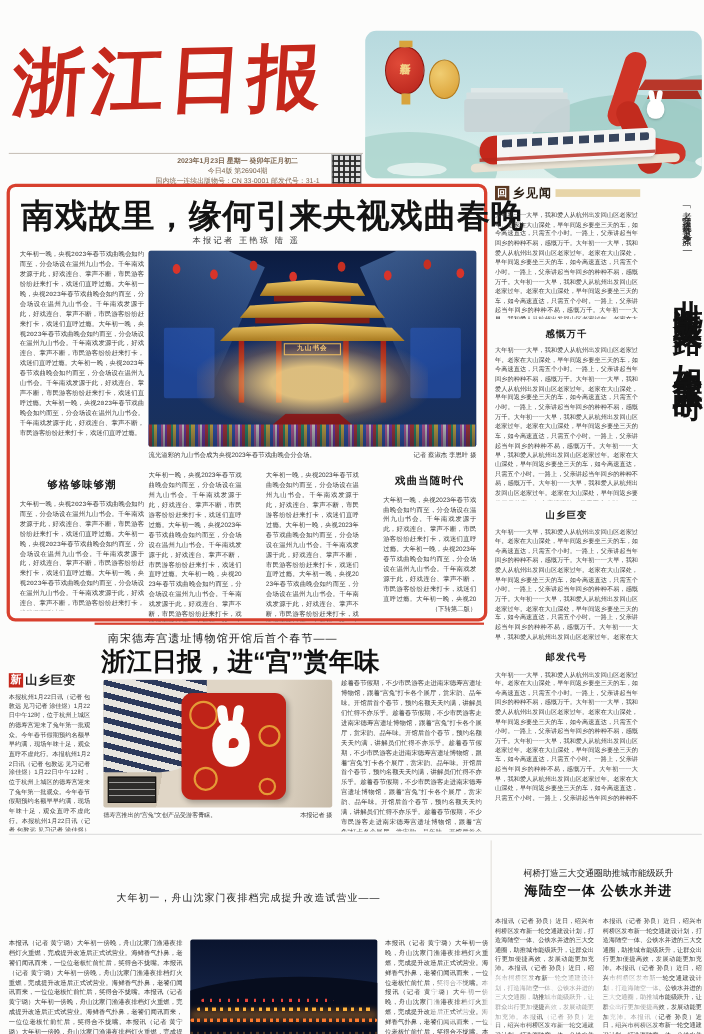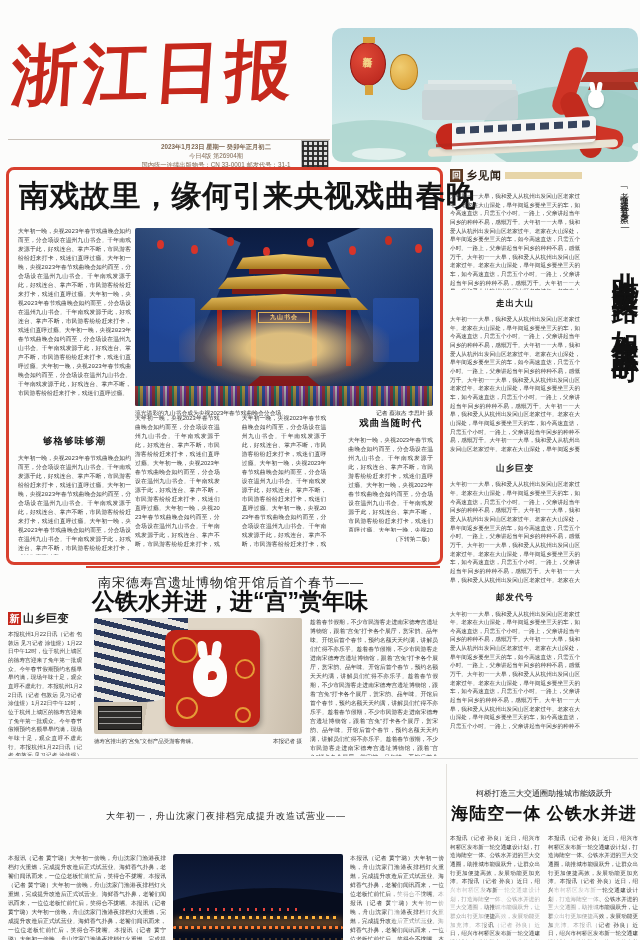--- a/index.html
+++ b/index.html
@@ -97,41 +97,41 @@
   .stage-glow { left:50%; bottom:16px; transform:translateX(-50%); width:210px; height:84px;
     background:radial-gradient(ellipse at center, rgba(255,214,130,.85) 0 25%, rgba(255,160,60,.25) 55%, transparent 75%); }
   .screenp { top:70px; width:46px; height:64px; background:rgba(45,95,205,.45); border-radius:2px; }
   .scr-l { left:14px; } .scr-r { right:14px; }
   .carpet { left:50%; bottom:0; transform:translateX(-50%); width:120px; height:30px; background:#8a1414;
     clip-path:polygon(30% 0, 70% 0, 100% 100%, 0 100%); opacity:.9; }
   .crowd { left:0; bottom:0; width:100%; height:20px;
     background:repeating-linear-gradient(90deg,#c23a32 0 3px,#2e9a6a 3px 5px,#e0b93f 5px 8px,#3a5fb8 8px 11px,#cf62a0 11px 13px,#e8e4da 13px 15px,#8a3ab0 15px 17px); }
   .crowd:after { content:""; position:absolute; inset:0; background:linear-gradient(180deg, rgba(10,20,50,.25), rgba(10,20,50,.55)); }
   .lead-caption { left:126px; top:239px; width:298px; display:flex; justify-content:space-between; font-size:5.8px; color:#3b3b3b; }
-  .lead-cols { left:126px; top:244px; width:298px; height:136px; display:flex; gap:22px; }
+  .lead-cols { left:126px; top:259px; width:298px; height:136px; display:flex; gap:22px; }
   .lead-cols .col { flex:1; overflow:hidden; }
   .jump { text-align:right; font-size:5.8px; color:#3b3b3b; margin-top:3px; }
 
   
   .homecol { left:450px; top:168px; width:188px; height:590px; }
   .home-header { left:0; top:0; width:130px; display:flex; align-items:center; gap:3px; }
   .home-sq { width:13px; height:13px; background:#5d3a23; color:#fff; font-size:9px; font-weight:900;
     text-align:center; line-height:13px; flex:0 0 auto; }
   .home-rest { font-size:11px; font-weight:900; color:#2e2218; letter-spacing:1px; }
   .home-bar { flex:1; height:7px; background:#e7d5a9; }
   .home-vertical { left:134px; top:16px; width:54px; height:566px; writing-mode:vertical-rl; text-orientation:upright; }
   .home-kicker { font-size:8.5px; color:#222; letter-spacing:2px; height:200px; padding-left:4px; }
   .home-headline { font-size:27px; font-weight:900; color:#111; letter-spacing:4px; line-height:1; padding-right:2px; }
   .home-body { left:0; top:24px; width:130px; height:560px; overflow:hidden; }
   .home-body .subhead { font-size:8.5px; }
 
   
   .palace-rule { left:86px; top:566px; width:354px; height:2px; background:#d8402e; }
   .palace { left:86px; top:571px; width:354px; height:187px; }
-  .palace-kicker { left:12px; top:3px; font-size:13px; color:#222; letter-spacing:1px; }
+  .palace-kicker { left:12px; top:3px; font-size:10px; color:#222; letter-spacing:1px; }
   .palace-headline { left:6px; top:15px; font-size:23px; font-weight:900; color:#111; white-space:nowrap; }
   .bagphoto { left:8px; top:47px; width:208px; height:116px; overflow:hidden; border-radius:2px;
     background:linear-gradient(100deg,#cfc4b2 0 30%, #e0d6c6 30% 70%, #c8bcaa 100%); }
   .torso { left:0; top:0; width:45%; height:72%;
     background:repeating-linear-gradient(14deg, #2c3a5c 0 5px, #e8e6e0 5px 11px); border-radius:0 0 45% 0; }
   .bag { left:34%; top:10%; width:46%; height:84%; background:#bf2318; border-radius:10px; box-shadow:2px 3px 5px rgba(0,0,0,.25); }
   .ring { border:2px solid rgba(235,175,60,.85); border-radius:50%; }
   .rg1 { left:8%; top:8%; width:26px; height:26px; }
   .rg2 { right:6%; top:30%; width:20px; height:20px; }
   .rg3 { left:12%; bottom:8%; width:22px; height:22px; }
@@ -173,21 +173,21 @@
   .lr3 { left:10px; top:54px; width:120px; background:repeating-linear-gradient(90deg,#e8433a 0 2px, transparent 2px 8px); }
   .glowline { position:absolute; left:0; top:64px; width:170px; height:10px; background:#ff9d2e; opacity:.35; filter:blur(3px); }
   .reflect { position:absolute; left:0; top:84px; width:170px; height:36px;
     background:repeating-linear-gradient(90deg, rgba(255,170,60,.28) 0 2px, transparent 2px 6px); filter:blur(.6px); }
   .night-right { flex:1; overflow:hidden; }
   .night-caption { position:absolute; left:165px; top:166px; width:170px; font-size:5.5px; color:#3b3b3b; }
 
   
   .keqiao { left:450px; top:788px; width:188px; height:172px; }
   .kq-kicker { width:100%; text-align:center; font-size:8px; color:#222; }
-  .kq-headline { width:100%; text-align:center; font-size:17px; font-weight:900; color:#111; margin-top:3px; letter-spacing:1px; white-space:nowrap; }
+  .kq-headline { width:100%; text-align:center; font-size:12px; font-weight:900; color:#111; margin-top:3px; letter-spacing:1px; white-space:nowrap; }
   .kq-cols { position:absolute; left:0; top:46px; width:188px; height:124px; display:flex; gap:8px; }
   .kq-cols .col { flex:1; overflow:hidden; }
 
   
   .watermark { left:390px; top:880px; width:248px; height:58px; display:flex; align-items:center; gap:10px;
     pointer-events:none; filter:blur(1.6px); opacity:.82; }
   .wm-circle { width:40px; height:40px; border:7px solid rgba(255,255,255,.75); border-radius:50%; }
   .wm-block { width:46px; height:44px; background:rgba(255,255,255,.55); border-radius:6px;
     box-shadow:inset 0 0 0 6px rgba(255,255,255,.35), inset 10px 10px 0 rgba(252,252,251,.5); }
 </style>
@@ -221,20 +221,21 @@
     <div class="abs lant-red">
       <span class="txt">新春</span>
     </div>
     <div class="abs lant-gold"></div>
     <div class="abs wave wv1"></div>
     <div class="abs wave wv2"></div>
   </div>
 
   <div class="abs leadbox">
     <div class="abs lead-headline">南戏故里，缘何引来央视戏曲春晚</div>
+    <div class="abs lead-byline">本报记者 王艳琼 陆 遥</div>
 
     <div class="abs lead-leftcol smalltext">
       <div class="fillblock" style="height:200px">大年初一晚，央视2023年春节戏曲晚会如约而至，分会场设在温州九山书会。千年南戏发源于此，好戏连台、掌声不断，市民游客纷纷赶来打卡，戏迷们直呼过瘾。大年初一晚，央视2023年春节戏曲晚会如约而至，分会场设在温州九山书会。千年南戏发源于此，好戏连台、掌声不断，市民游客纷纷赶来打卡，戏迷们直呼过瘾。大年初一晚，央视2023年春节戏曲晚会如约而至，分会场设在温州九山书会。千年南戏发源于此，好戏连台、掌声不断，市民游客纷纷赶来打卡，戏迷们直呼过瘾。大年初一晚，央视2023年春节戏曲晚会如约而至，分会场设在温州九山书会。千年南戏发源于此，好戏连台、掌声不断，市民游客纷纷赶来打卡，戏迷们直呼过瘾。大年初一晚，央视2023年春节戏曲晚会如约而至，分会场设在温州九山书会。千年南戏发源于此，好戏连台、掌声不断，市民游客纷纷赶来打卡，戏迷们直呼过瘾。</div>
       <div class="subhead">够格够味够潮</div>
       <div class="fillblock" style="height:100px">大年初一晚，央视2023年春节戏曲晚会如约而至，分会场设在温州九山书会。千年南戏发源于此，好戏连台、掌声不断，市民游客纷纷赶来打卡，戏迷们直呼过瘾。大年初一晚，央视2023年春节戏曲晚会如约而至，分会场设在温州九山书会。千年南戏发源于此，好戏连台、掌声不断，市民游客纷纷赶来打卡，戏迷们直呼过瘾。大年初一晚，央视2023年春节戏曲晚会如约而至，分会场设在温州九山书会。千年南戏发源于此，好戏连台、掌声不断，市民游客纷纷赶来打卡，戏迷们直呼过瘾。</div>
     </div>
 
     <div class="abs stage">
       <div class="abs beam beam-l"></div>
       <div class="abs beam beam-r"></div>
@@ -276,33 +277,33 @@
       <span class="home-sq">回</span>
       <span class="home-rest">乡见闻</span>
       <span class="home-bar"></span>
     </div>
     <div class="abs home-vertical">
       <span class="home-kicker">「老交通」述说春节返乡之旅——</span>
       <span class="home-headline">儿时返乡三天路，如今仅需五小时</span>
     </div>
     <div class="abs home-body smalltext" style="font-size:5.6px">
       <div class="fillblock" style="height:98px">大年初一一大早，我和爱人从杭州出发回山区老家过年。老家在大山深处，早年间返乡要坐三天的车，如今高速直达，只需五个小时。一路上，父亲讲起当年回乡的种种不易，感慨万千。大年初一一大早，我和爱人从杭州出发回山区老家过年。老家在大山深处，早年间返乡要坐三天的车，如今高速直达，只需五个小时。一路上，父亲讲起当年回乡的种种不易，感慨万千。大年初一一大早，我和爱人从杭州出发回山区老家过年。老家在大山深处，早年间返乡要坐三天的车，如今高速直达，只需五个小时。一路上，父亲讲起当年回乡的种种不易，感慨万千。大年初一一大早，我和爱人从杭州出发回山区老家过年。老家在大山深处，早年间返乡要坐三天的车，如今高速直达，只需五个小时。一路上，父亲讲起当年回乡的种种不易，感慨万千。</div>
-      <div class="subhead">走出大山</div>
+      <div class="subhead">感慨万千</div>
       <div class="fillblock" style="height:140px">大年初一一大早，我和爱人从杭州出发回山区老家过年。老家在大山深处，早年间返乡要坐三天的车，如今高速直达，只需五个小时。一路上，父亲讲起当年回乡的种种不易，感慨万千。大年初一一大早，我和爱人从杭州出发回山区老家过年。老家在大山深处，早年间返乡要坐三天的车，如今高速直达，只需五个小时。一路上，父亲讲起当年回乡的种种不易，感慨万千。大年初一一大早，我和爱人从杭州出发回山区老家过年。老家在大山深处，早年间返乡要坐三天的车，如今高速直达，只需五个小时。一路上，父亲讲起当年回乡的种种不易，感慨万千。大年初一一大早，我和爱人从杭州出发回山区老家过年。老家在大山深处，早年间返乡要坐三天的车，如今高速直达，只需五个小时。一路上，父亲讲起当年回乡的种种不易，感慨万千。大年初一一大早，我和爱人从杭州出发回山区老家过年。老家在大山深处，早年间返乡要坐三天的车，如今高速直达，只需五个小时。一路上，父亲讲起当年回乡的种种不易，感慨万千。</div>
       <div class="subhead">山乡巨变</div>
       <div class="fillblock" style="height:104px">大年初一一大早，我和爱人从杭州出发回山区老家过年。老家在大山深处，早年间返乡要坐三天的车，如今高速直达，只需五个小时。一路上，父亲讲起当年回乡的种种不易，感慨万千。大年初一一大早，我和爱人从杭州出发回山区老家过年。老家在大山深处，早年间返乡要坐三天的车，如今高速直达，只需五个小时。一路上，父亲讲起当年回乡的种种不易，感慨万千。大年初一一大早，我和爱人从杭州出发回山区老家过年。老家在大山深处，早年间返乡要坐三天的车，如今高速直达，只需五个小时。一路上，父亲讲起当年回乡的种种不易，感慨万千。大年初一一大早，我和爱人从杭州出发回山区老家过年。老家在大山深处，早年间返乡要坐三天的车，如今高速直达，只需五个小时。一路上，父亲讲起当年回乡的种种不易，感慨万千。</div>
       <div class="subhead">邮发代号</div>
       <div class="fillblock" style="height:120px">大年初一一大早，我和爱人从杭州出发回山区老家过年。老家在大山深处，早年间返乡要坐三天的车，如今高速直达，只需五个小时。一路上，父亲讲起当年回乡的种种不易，感慨万千。大年初一一大早，我和爱人从杭州出发回山区老家过年。老家在大山深处，早年间返乡要坐三天的车，如今高速直达，只需五个小时。一路上，父亲讲起当年回乡的种种不易，感慨万千。大年初一一大早，我和爱人从杭州出发回山区老家过年。老家在大山深处，早年间返乡要坐三天的车，如今高速直达，只需五个小时。一路上，父亲讲起当年回乡的种种不易，感慨万千。大年初一一大早，我和爱人从杭州出发回山区老家过年。老家在大山深处，早年间返乡要坐三天的车，如今高速直达，只需五个小时。一路上，父亲讲起当年回乡的种种不易，感慨万千。</div>
     </div>
   </div>
 
   <div class="abs palace-rule"></div>
   <div class="abs palace">
     <div class="abs palace-kicker">南宋德寿宫遗址博物馆开馆后首个春节——</div>
-    <div class="abs palace-headline">公铁水并进，进“宫”赏年味</div>
+    <div class="abs palace-headline">浙江日报，进“宫”赏年味</div>
     <div class="abs bagphoto">
       <div class="abs torso"></div>
       <div class="abs bag">
         <div class="abs ring rg1"></div>
         <div class="abs ring rg2"></div>
         <div class="abs ring rg3"></div>
         <div class="abs ring rg4"></div>
         <div class="abs bagrabbit">
           <div class="abs eyeflower"></div>
         </div>

